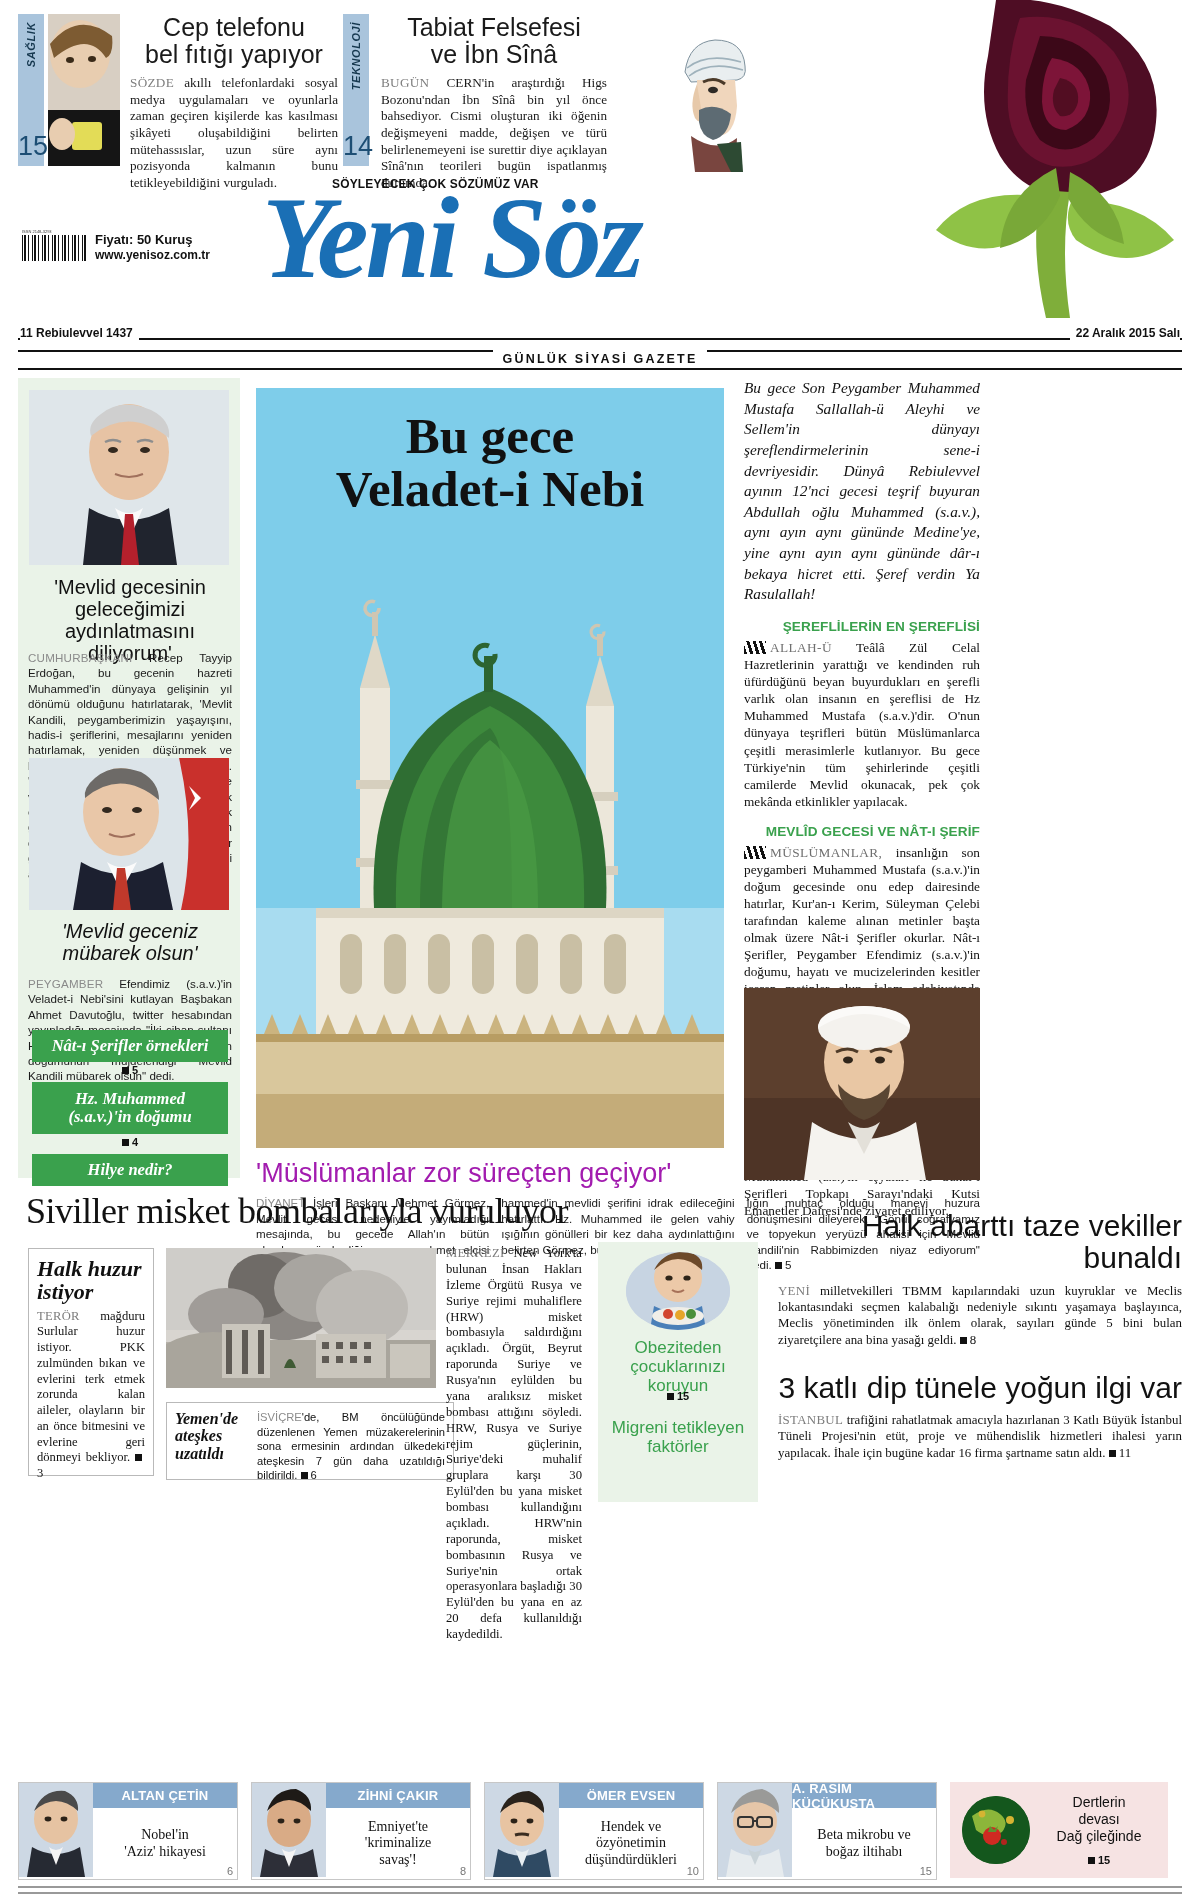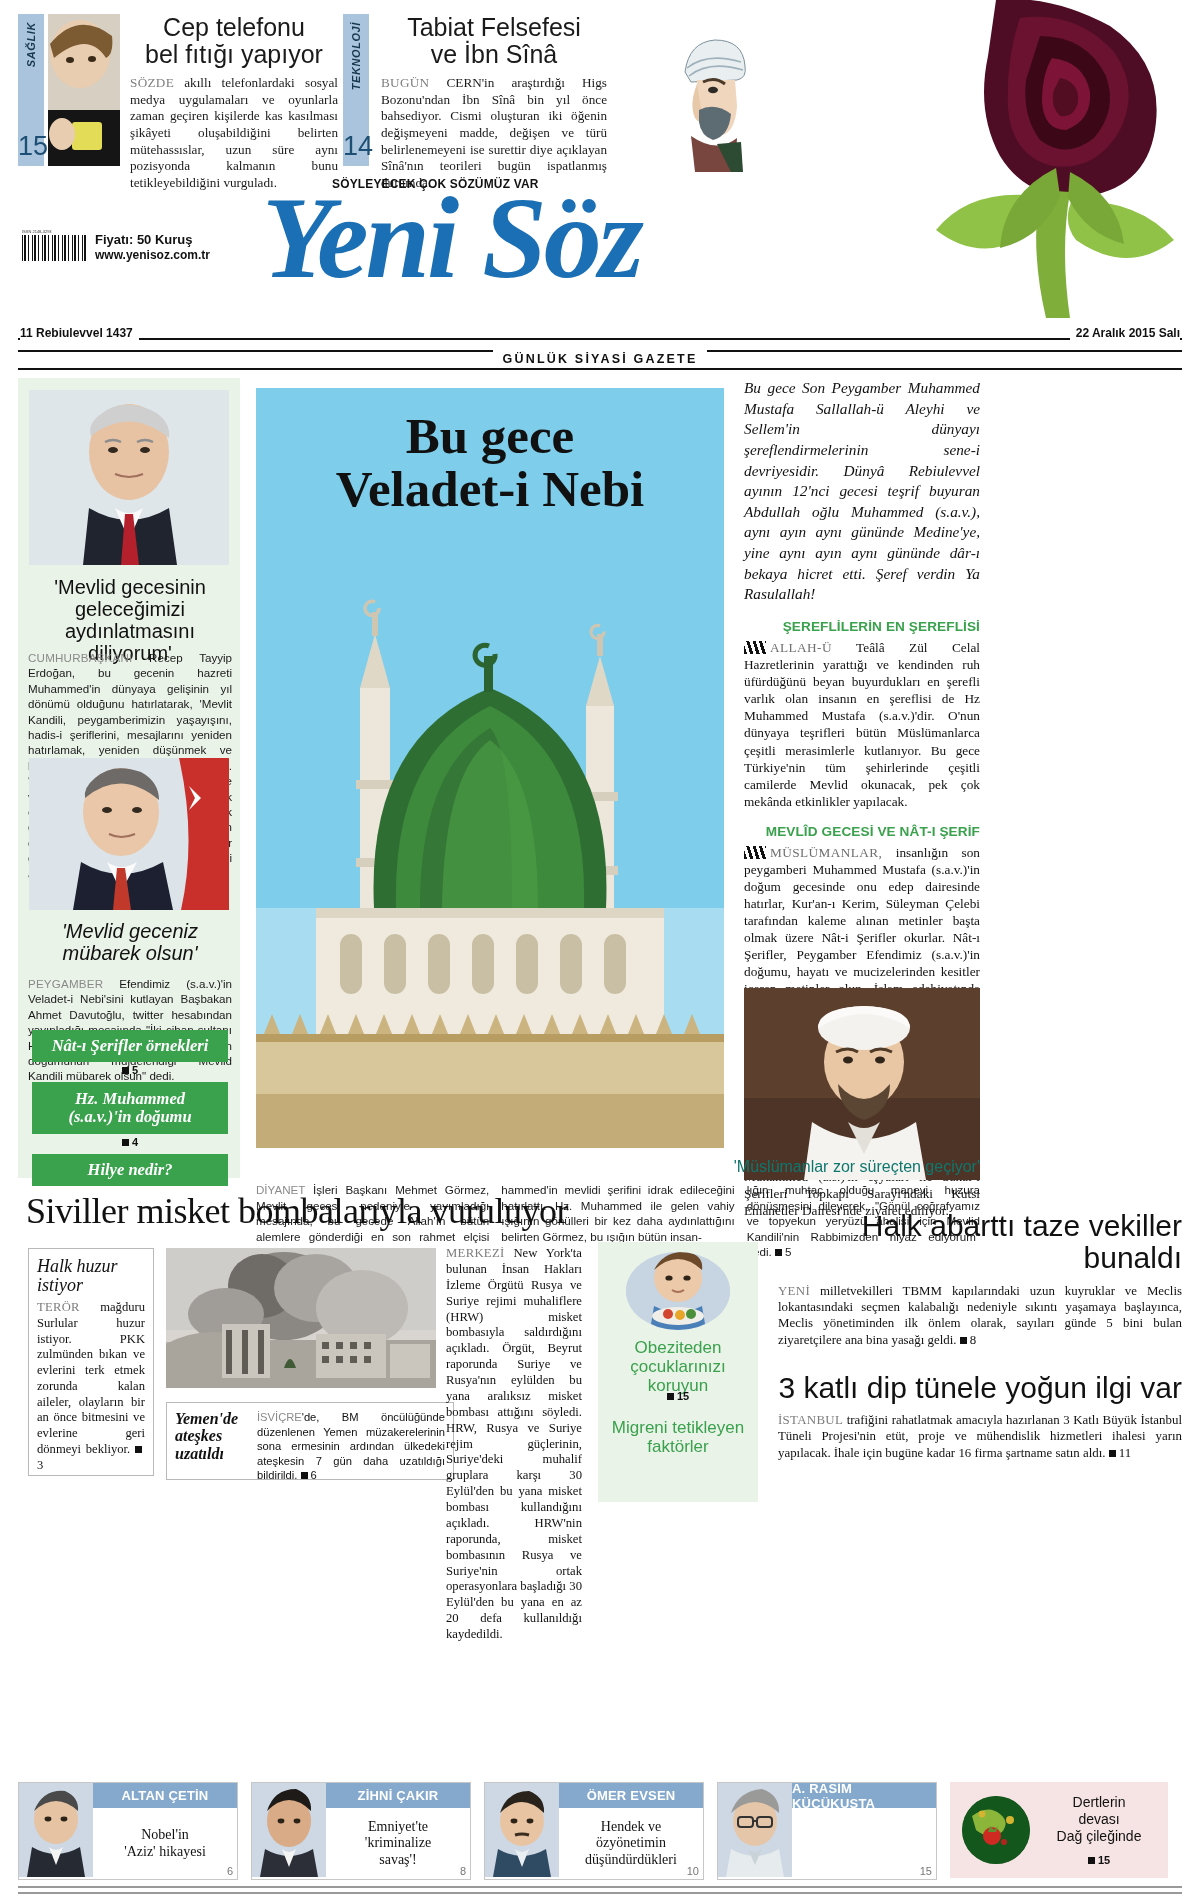--- a/index.html
+++ b/index.html
@@ -102,32 +102,32 @@
   .rsecbody{margin-top:5px;font-family:"Liberation Serif",serif;font-size:13.3px;line-height:1.285;text-align:justify;color:#111;position:relative;}
   .slashes{display:inline-block;width:22px;height:13px;margin-right:4px;vertical-align:-2px;
      background:repeating-linear-gradient(72deg,#111 0 3px,#fff 3px 6px);}
   .rsecbody .lead{font-variant:small-caps;letter-spacing:.4px;color:#6f6f6f;}
 
   
   .dphoto{position:absolute;left:726px;top:610px;width:236px;height:192px;overflow:hidden;background:#bbb;}
 
   
   .fstrip{position:absolute;left:238px;top:780px;width:724px;}
-  .fstrip h3{margin:0 0 6px 0;font-family:"Liberation Sans",sans-serif;font-weight:300;font-size:16px;text-align:right;color:#0f766e;}
+  .fstrip h3{margin:0 0 6px 0;font-family:"Liberation Sans",sans-serif;font-weight:300;font-size:27px;color:#a21caf;}
   .fscols{display:flex;gap:12px;}
   .fscol{flex:1;font-family:"Liberation Sans",sans-serif;font-size:11.6px;line-height:1.34;text-align:justify;color:#1a1a1a;}
   .fscol .lead{color:#8a8a8a;}
 
   
   .sec2{position:absolute;left:18px;top:1190px;width:1164px;height:540px;}
   .s2title{position:absolute;left:8px;top:0;font-family:"Liberation Serif",serif;font-size:36px;color:#111;letter-spacing:-.5px;}
   .boxrule{border:1px solid #b9b9b9;}
 
   .halk{position:absolute;left:10px;top:58px;width:108px;height:212px;padding:8px 8px 6px 8px;}
-  .halk h4{margin:0 0 5px 0;font-family:"Liberation Serif",serif;font-style:italic;font-weight:400;font-size:18px;line-height:1.06;color:#111;}
+  .halk h4{margin:0 0 5px 0;font-family:"Liberation Serif",serif;font-style:italic;font-weight:700;font-size:22px;line-height:1.06;color:#111;}
   .halk p{margin:0;font-family:"Liberation Serif",serif;font-size:12.6px;line-height:1.25;text-align:justify;color:#111;}
   .halk .lead{font-variant:small-caps;color:#7c7c7c;letter-spacing:.3px;}
 
   .s2photo{position:absolute;left:148px;top:58px;width:270px;height:140px;overflow:hidden;background:#999;}
 
   .yemen{position:absolute;left:148px;top:212px;width:270px;height:62px;padding:7px 8px;display:flex;gap:8px;}
   .yemen h4{margin:0;width:74px;flex:0 0 74px;font-family:"Liberation Serif",serif;font-style:italic;font-size:16px;line-height:1.08;color:#111;}
   .yemen p{margin:0;flex:1;font-family:"Liberation Sans",sans-serif;font-size:11.2px;line-height:1.3;text-align:justify;color:#111;}
   .yemen .lead{color:#8a8a8a;}
 
@@ -555,20 +555,21 @@
           <ellipse cx="37" cy="38" rx="22" ry="25" fill="#e6c6a8"></ellipse>
           <path d="M13 30 Q37 8 61 30 Q62 12 44 6 Q20 8 13 30 Z" fill="#9a9a98"></path>
           <rect x="20" y="34" width="15" height="10" rx="3" fill="none" stroke="#333" stroke-width="2"></rect>
           <rect x="39" y="34" width="15" height="10" rx="3" fill="none" stroke="#333" stroke-width="2"></rect>
           <line x1="35" y1="38" x2="39" y2="38" stroke="#333" stroke-width="2"></line>
           <path d="M8 94 L13 66 Q37 80 61 66 L66 94 Z" fill="#e6ebee"></path>
           <path d="M30 66 L37 82 L44 66 Q37 72 30 66 Z" fill="#c9d3d8"></path>
         </svg>
       </div>
       <div class="cname">A. RASİM KÜÇÜKUSTA</div>
+      <div class="ctitle2">Beta mikrobu ve<br>boğaz iltihabı</div>
       <div class="cpg">15</div>
     </div>
 
     <div class="dert">
       <div class="dimg">
         <svg width="68" height="68" viewBox="0 0 68 68">
           <circle cx="34" cy="34" r="34" fill="#14571d"></circle>
           <path d="M10 20 Q26 8 38 18 Q48 26 40 36 Q26 44 14 34 Z" fill="#8cb63a"></path>
           <circle cx="30" cy="40" r="9" fill="#cf2a22"></circle>
           <path d="M28 30 L32 34 L36 30 L34 36 L26 36 Z" fill="#5d9230"></path>

